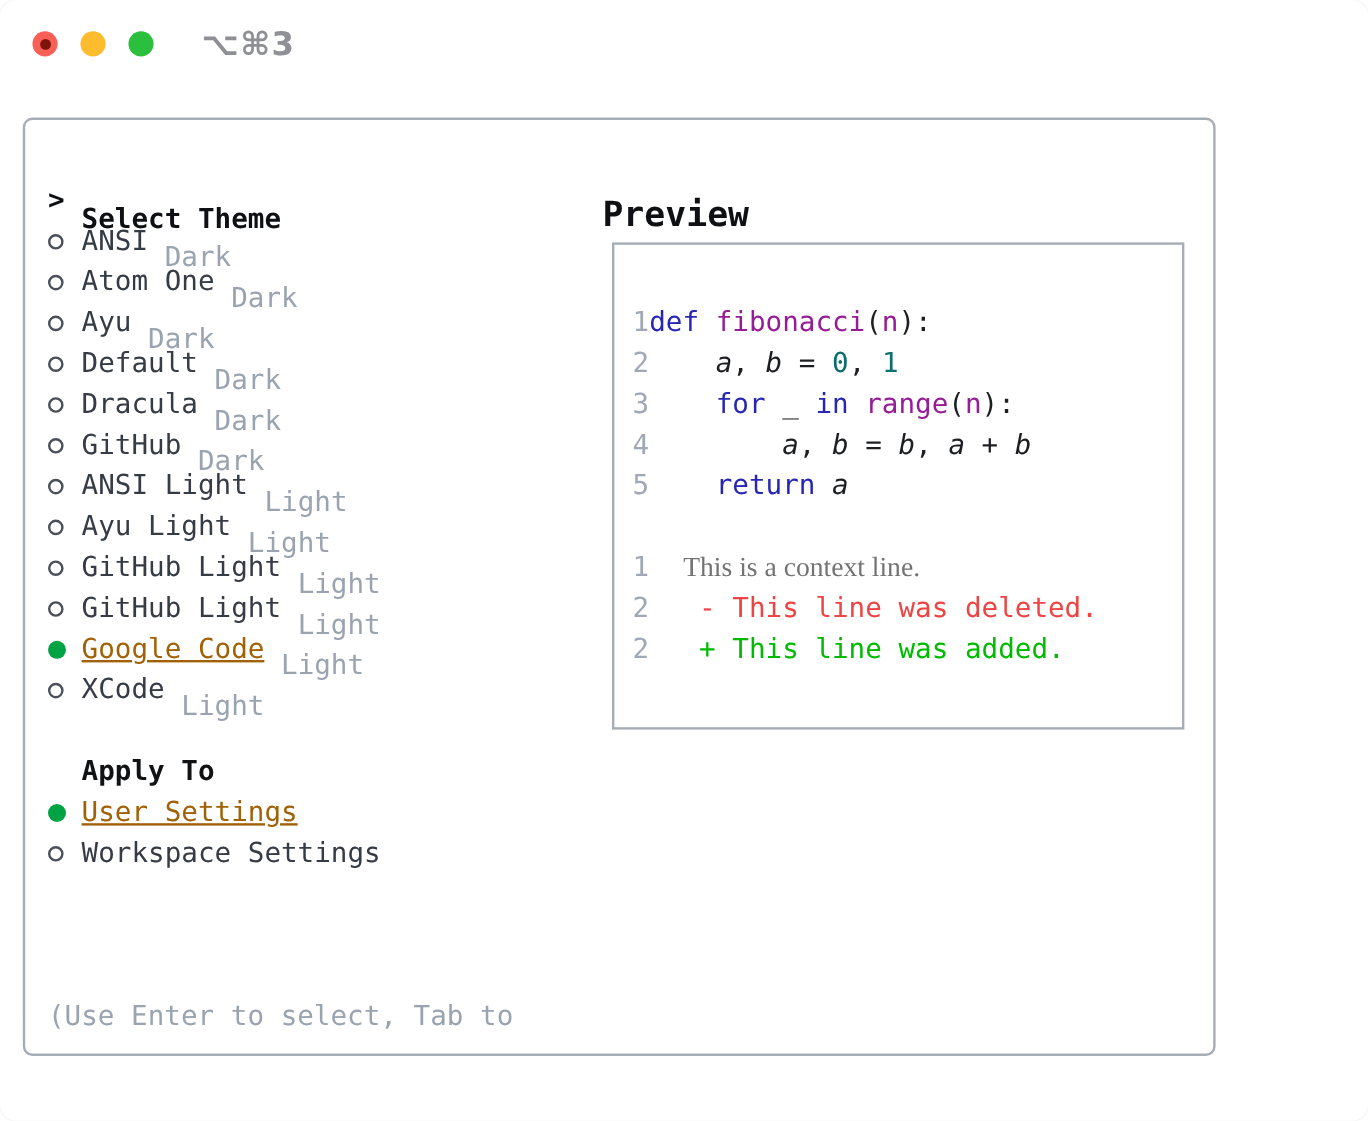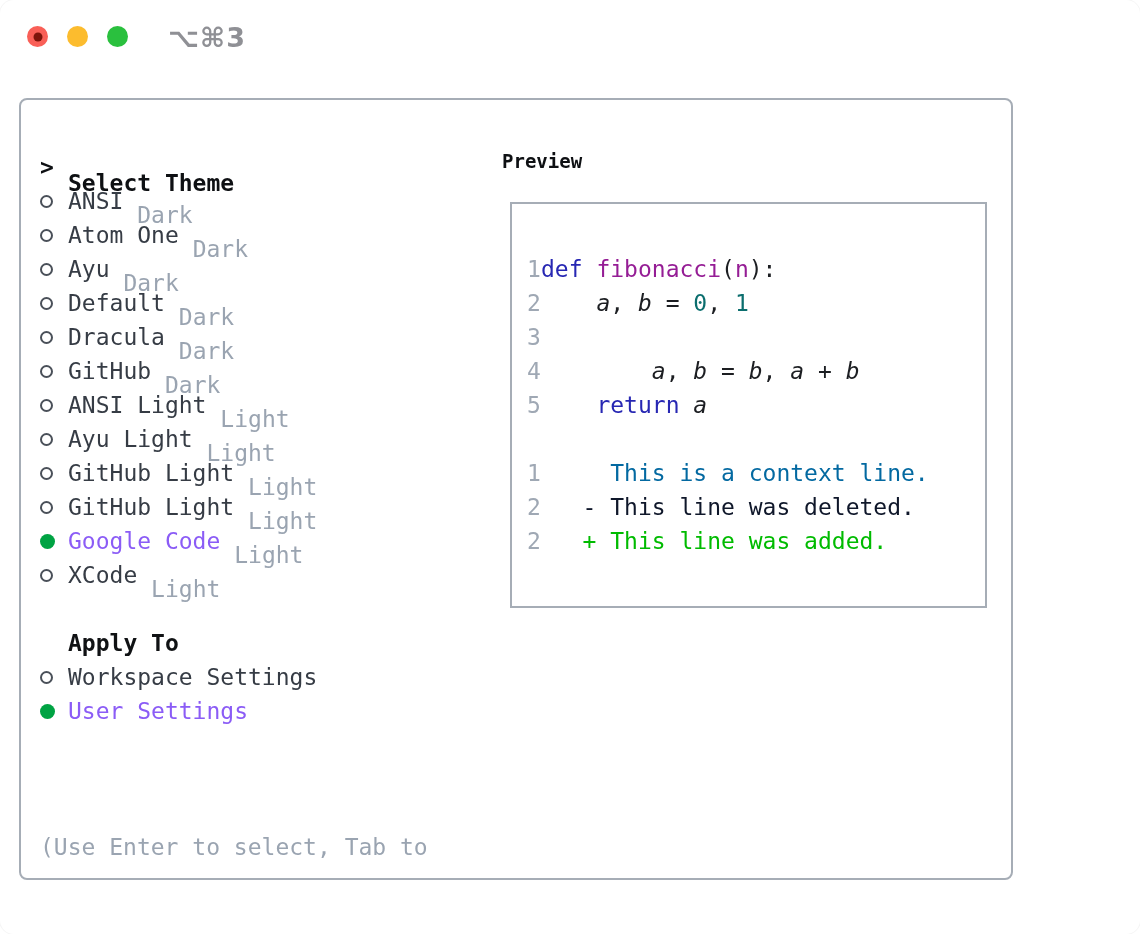--- a/index.html
+++ b/index.html
@@ -44,45 +44,45 @@
   .row { display: flex; align-items: center; height: 34px; white-space: pre; }
   .row .marker { width: 28px; display: flex; align-items: center; }
   .prompt { font-weight: bold; color: #0e1013; }
   .header-text { font-weight: bold; color: #0e1013; margin-top: 32px; }
   .radio {
     width: 13px; height: 13px; border: 2px solid #4a5059; border-radius: 50%;
     background: transparent;
   }
   .radio.on { width: 15px; height: 15px; border: none; background: #00a343; }
   .item-name { color: #363c45; }
-  .row.selected .item-name { color: #8b5cf6; }
+  .row.selected .item-name { color: #a16207; text-decoration: underline; }
   .variant { color: #9aa4b1; margin-top: 28px; }
   .gap { height: 34px; }
   .subheader { color: #101214; font-weight: bold; }
   .hint { color: #9aa4b1; line-height: 34px; white-space: pre; }
 
   
   .preview-title {
-    position: absolute; left: 481px; top: 44px; height: 34px; line-height: 34px;
-    font-size: 19px; font-weight: bold; color: #0e1013;
+    position: absolute; left: 481px; top: 61px; height: 34px; line-height: 34px;
+    font-size: 29px; font-weight: bold; color: #0e1013;
   }
   .preview-box {
     position: absolute; left: 489px; top: 102px; width: 477px; height: 406px;
     border: 2px solid #a6adb6; background: #fff;
     padding: 48px 0 0 15px;
   }
   .cl { display: flex; height: 34px; line-height: 34px; font-size: 23px; white-space: pre; }
   .ln { width: 14px; color: #9fa8b4; flex: none; }
   .code, .difftext { white-space: pre; color: #1c1e22; text-align: center; }
   .tk-kw  { color: #2727b3; }
   .tk-fn  { color: #951d95; }
   .tk-num { color: #0b6e6e; }
   .tk-var { font-style: italic; color: #1c1e22; }
-  .difftext.context { color: #0369a1; }
-  .difftext.removed { color: #0f172a; }
+  .difftext.context { color: #737373; font-family: Liberation Serif, serif; }
+  .difftext.removed { color: #ef4444; }
   .difftext.added   { color: #00bb00; }
 </style>
 </head>
 <body>
 
 <div class="window">
 
   <div class="titlebar">
     <div class="lights">
       <div class="light red">
@@ -151,28 +151,28 @@
         <span class="marker"><span class="radio"></span></span>
         <span class="item-name">XCode</span><span class="variant"> </span><span class="variant">Light</span>
       </div>
 
       <div class="gap"></div>
 
       <div class="row">
         <span class="marker"></span>
         <span class="subheader">Apply To</span>
       </div>
-      <div class="row">
-        <span class="marker"><span class="radio"></span></span>
-        <span class="item-name">Workspace Settings</span>
-      </div>
       <div class="row selected">
         <span class="marker"><span class="radio on"></span></span>
         <span class="item-name">User Settings</span>
       </div>
+      <div class="row">
+        <span class="marker"><span class="radio"></span></span>
+        <span class="item-name">Workspace Settings</span>
+      </div>
 
       <div class="gap"></div>
 
       <div class="hint">
         <div>(Use Enter to select, Tab to</div>
         <div>change focus)</div>
       </div>
     </div>
 
     <div class="preview-title">Preview</div>
@@ -184,20 +184,21 @@
         <span class="code"><span class="tk-kw">def</span><span> </span><span class="tk-fn">fibonacci</span><span>(</span><span class="tk-fn">n</span><span>):</span></span>
       </div>
 
       <div class="cl">
         <span class="ln">2</span>
         <span class="code"><span>    </span><span class="tk-var">a</span><span>, </span><span class="tk-var">b</span><span> = </span><span class="tk-num">0</span><span>, </span><span class="tk-num">1</span></span>
       </div>
 
       <div class="cl">
         <span class="ln">3</span>
+        <span class="code"><span>    </span><span class="tk-kw">for</span><span> _ </span><span class="tk-kw">in</span><span> </span><span class="tk-fn">range</span><span>(</span><span class="tk-fn">n</span><span>):</span></span>
       </div>
 
       <div class="cl">
         <span class="ln">4</span>
         <span class="code"><span>        </span><span class="tk-var">a</span><span>, </span><span class="tk-var">b</span><span> = </span><span class="tk-var">b</span><span>, </span><span class="tk-var">a</span><span> + </span><span class="tk-var">b</span></span>
       </div>
 
       <div class="cl">
         <span class="ln">5</span>
         <span class="code"><span>    </span><span class="tk-kw">return</span><span> </span><span class="tk-var">a</span></span>

